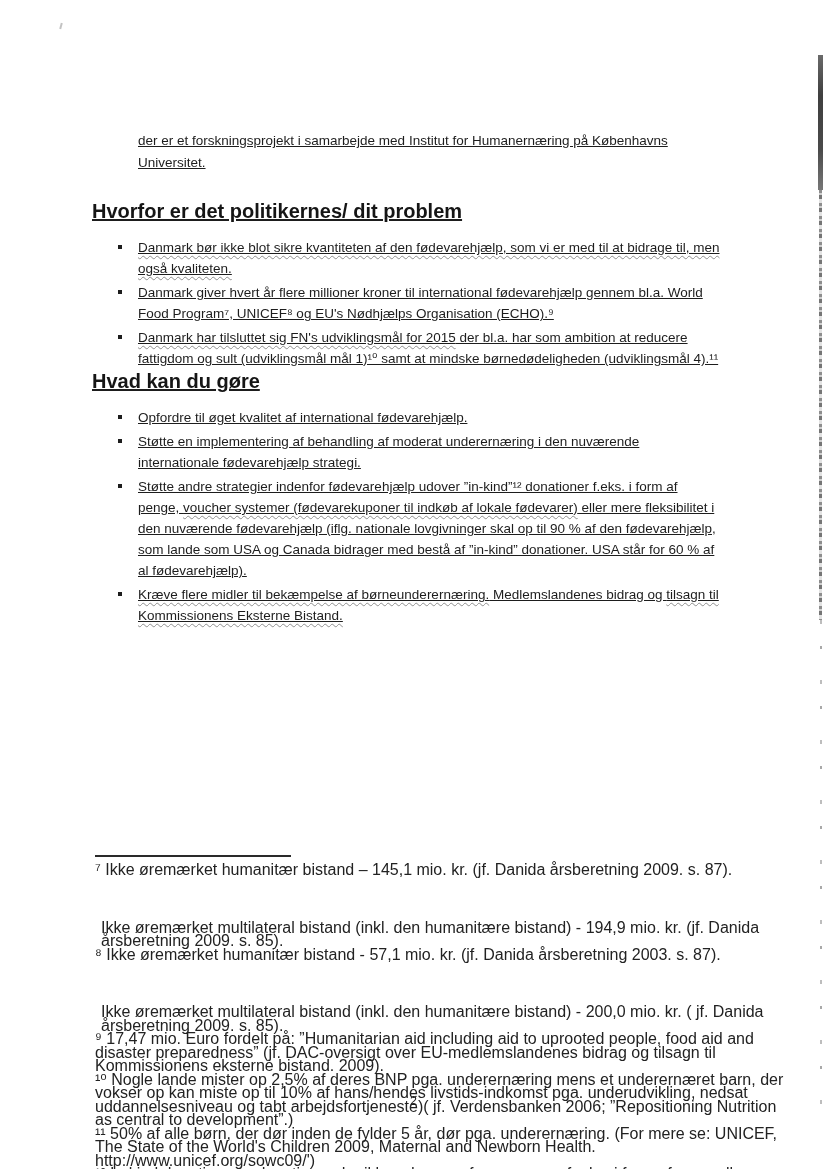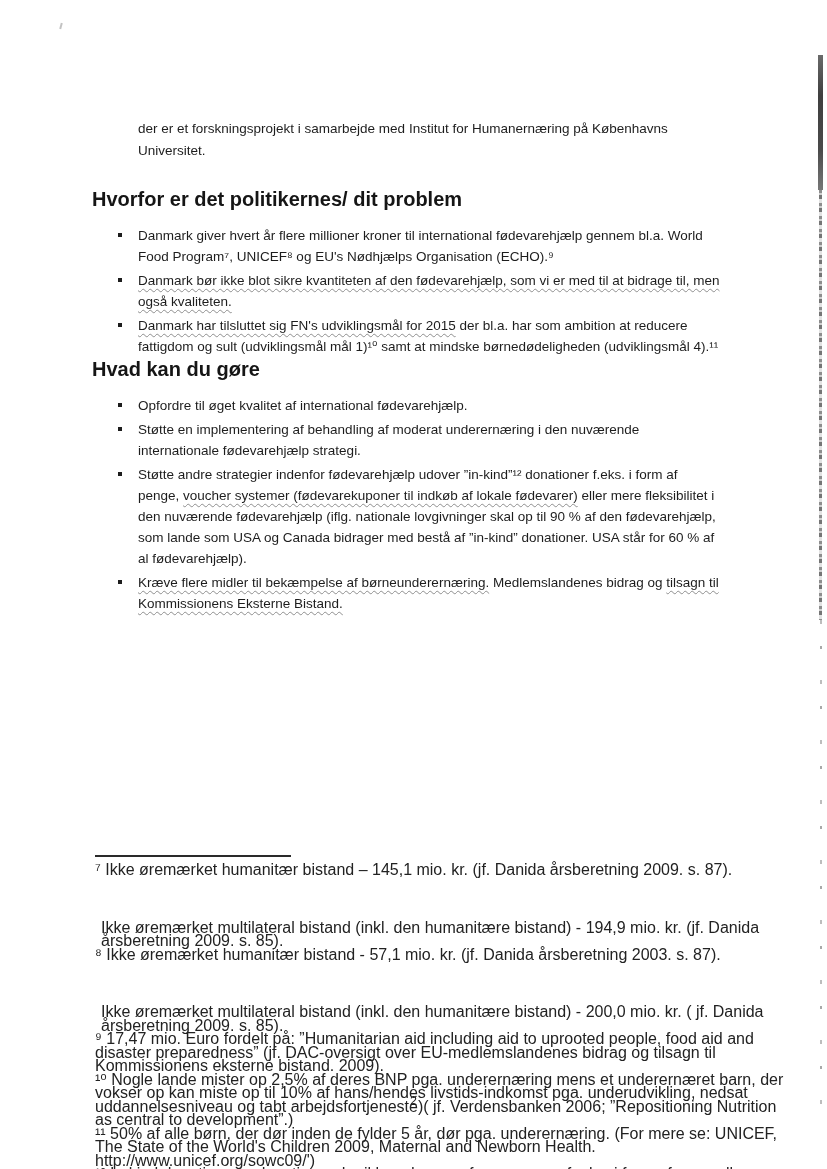--- a/index.html
+++ b/index.html
@@ -12,22 +12,23 @@
     background: #ffffff;
     position: relative;
     overflow: hidden;
     font-family: "Liberation Sans", "DejaVu Sans", sans-serif;
     color: #1d1d1d;
     -webkit-font-smoothing: antialiased;
   }
   .doc {
     position: absolute;
     left: 92px;
-    top: 118px;
+    top: 130px;
     width: 648px;
+    text-decoration: underline;
   }
   .intro {
     margin: 0 0 0 46px;
     width: 582px;
     font-size: 13.5px;
     line-height: 22px;
   }
   .section-heading {
     font-size: 20px;
     font-weight: bold;
@@ -143,24 +144,24 @@
 <body>
 
 <div class="doc">
 
   <p class="intro">der er et forskningsprojekt i samarbejde med Institut for Humanernæring på Københavns Universitet.</p>
 
   <h2 class="section-heading first">Hvorfor er det politikernes/ dit problem</h2>
 
   <ul class="bullets">
     <li>
+      <span class="wavy">Danmark bør ikke blot sikre kvantiteten af den fødevarehjælp, som vi er med til at bidrage til, men også kvaliteten.</span>
+    </li>
+    <li>
       <span>Danmark giver hvert år flere millioner kroner til international fødevarehjælp gennem bl.a. World Food Program⁷, UNICEF⁸ og EU's Nødhjælps Organisation (ECHO).⁹</span>
-    </li>
-    <li>
-      <span class="wavy">Danmark bør ikke blot sikre kvantiteten af den fødevarehjælp, som vi er med til at bidrage til, men også kvaliteten.</span>
     </li>
     <li>
       <span class="wavy">Danmark har tilsluttet sig FN's udviklingsmål for 2015</span><span> der bl.a. har som ambition at reducere fattigdom og sult (udviklingsmål mål 1)¹⁰ samt at mindske børnedødeligheden (udviklingsmål 4).¹¹</span>
     </li>
   </ul>
 
   <h2 class="section-heading second">Hvad kan du gøre</h2>
 
   <ul class="bullets">
     <li>

